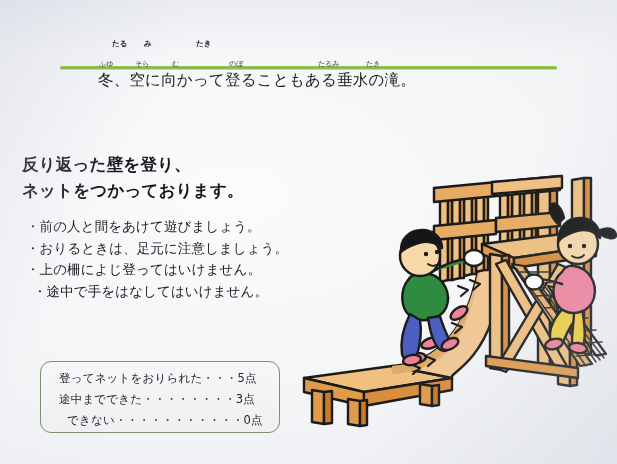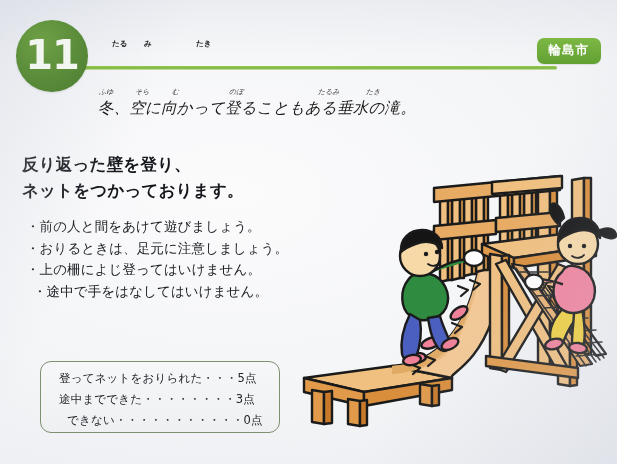--- a/index.html
+++ b/index.html
@@ -120,24 +120,23 @@
     font-size: 12.5px;
     font-weight: bold;
     letter-spacing: 1px;
     z-index: 4;
     box-shadow: 0 1px 1px rgba(0,0,0,0.08);
   }
 
   #subtitle-block {
     position: absolute;
     left: 98px;
-    top: 88px;
+    top: 60px;
     width: 470px;
     z-index: 2;
-    font-style: italic;
   }
   #subtitle {
     font-size: 15.5px;
     color: #1b1b1b;
     letter-spacing: 0.2px;
     line-height: 19px;
     white-space: nowrap;
   }
 
   
@@ -203,27 +202,23 @@
     width: 317px;
     height: 296px;
   }
   #illustration svg { display: block; }
 </style>
 </head>
 <body>
 
 <div id="page">
 
-  <div id="number-circle">
-    <span>11</span>
-  </div>
 
   <div id="header-rule"></div>
 
-  <div id="city-badge">輪島市</div>
 
   <div id="title-block">
     <div class="ruby-row">
       <span class="ruby" style="left:14px;">たる</span>
       <span class="ruby" style="left:46px;">み</span>
       <span class="ruby" style="left:98px;">たき</span>
     </div>
   </div>
 
   <div id="subtitle-block">

